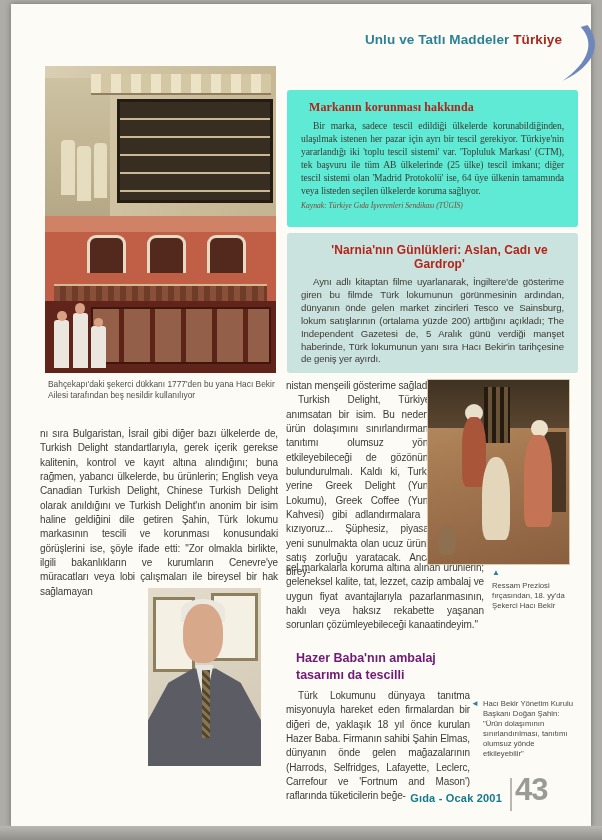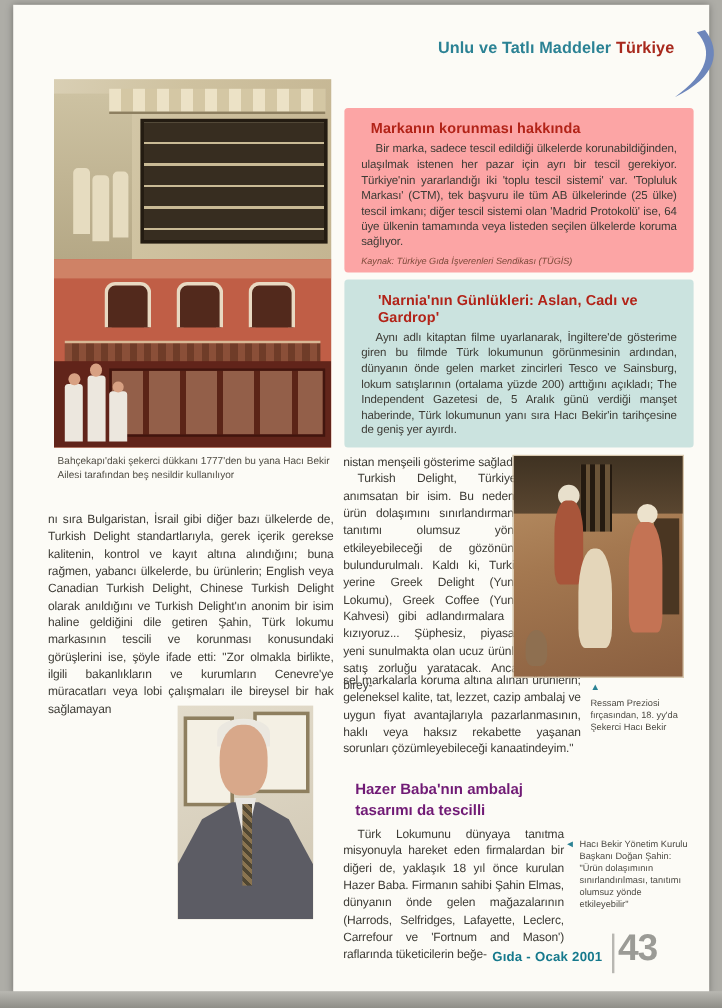--- a/index.html
+++ b/index.html
@@ -27,21 +27,21 @@
   .color-awning{position:absolute;left:4%;top:43%;width:92%;height:11%;background:repeating-linear-gradient(90deg,#8a4f38 0 6px,#6f3c28 6px 12px);border-top:2px solid #d8b894;}
   .color-shopfront{position:absolute;left:0;top:54%;width:100%;height:46%;background:#61241a;}
   .color-glass{position:absolute;left:20%;top:8%;width:76%;height:74%;background:repeating-linear-gradient(90deg,#9c6a52 0 26px,#5a2417 26px 31px);opacity:.85;border:2px solid #3c130c;}
   .color-person{position:absolute;bottom:3%;width:6.5%;height:31%;background:#ece7de;border-radius:3px 3px 0 0;}
   .color-person .head{position:absolute;left:18%;top:-18%;width:64%;height:20%;background:#d8a183;border-radius:50%;}
 
   .photo-caption{left:48px;top:379px;width:234px;font-size:8.4px;line-height:11px;color:#514e45;}
 
   
   .box{left:287px;width:291px;border-radius:3px;padding:10px 14px 8px 14px;box-sizing:border-box;}
-  .box-brand{top:90px;height:137px;background:#fca5a5;}
+  .box-brand{top:90px;height:137px;background:#5eead4;font-family:Liberation Serif, serif;}
   .box-narnia{top:233px;height:140px;background:#cbe3df;}
   .box-title{font-size:12px;font-weight:bold;color:#b22318;margin:0 0 5px 8px;letter-spacing:.1px;}
   .box-body{font-size:9.6px;line-height:12.9px;text-align:justify;color:#3d3b35;text-indent:12px;margin:0;letter-spacing:-0.1px;}
   .box-source{font-size:7.6px;font-style:italic;color:#7c4a3a;margin-top:4px;}
 
   
   .body-text{font-size:10px;line-height:14.35px;text-align:justify;color:#3d3b35;letter-spacing:-0.12px;}
   .body-text p{margin:0;}
   .body-text p.indent{text-indent:12px;}
   .blk-left-top{left:40px;top:427px;width:238px;height:162px;}
@@ -130,21 +130,21 @@
   </div>
   <div class="abs photo-caption">Bahçekapı'daki şekerci dükkanı 1777'den bu yana Hacı Bekir Ailesi tarafından beş nesildir kullanılıyor</div>
 
   <div class="abs box box-brand">
     <div class="box-title">Markanın korunması hakkında</div>
     <p class="box-body">Bir marka, sadece tescil edildiği ülkelerde korunabildiğinden, ulaşılmak istenen her pazar için ayrı bir tescil gerekiyor. Türkiye'nin yararlandığı iki 'toplu tescil sistemi' var. 'Topluluk Markası' (CTM), tek başvuru ile tüm AB ülkelerinde (25 ülke) tescil imkanı; diğer tescil sistemi olan 'Madrid Protokolü' ise, 64 üye ülkenin tamamında veya listeden seçilen ülkelerde koruma sağlıyor.</p>
     <div class="box-source">Kaynak: Türkiye Gıda İşverenleri Sendikası (TÜGİS)</div>
   </div>
 
   <div class="abs box box-narnia">
-    <div class="box-title" style="margin-left:14px;">'Narnia'nın Günlükleri: Aslan, Cadı ve Gardrop'</div>
+    <div class="box-title" style="margin-left:14px;text-align:center;">'Narnia'nın Günlükleri: Aslan, Cadı ve Gardrop'</div>
     <p class="box-body">Aynı adlı kitaptan filme uyarlanarak, İngiltere'de gösterime giren bu filmde Türk lokumunun görünmesinin ardından, dünyanın önde gelen market zincirleri Tesco ve Sainsburg, lokum satışlarının (ortalama yüzde 200) arttığını açıkladı; The Independent Gazetesi de, 5 Aralık günü verdiği manşet haberinde, Türk lokumunun yanı sıra Hacı Bekir'in tarihçesine de geniş yer ayırdı.</p>
   </div>
 
   <div class="abs body-text blk-left-top">
     <p>nı sıra Bulgaristan, İsrail gibi diğer bazı ülkelerde de, Turkish Delight standartlarıyla, gerek içerik gerekse kalitenin, kontrol ve kayıt altına alındığını; buna rağmen, yabancı ülkelerde, bu ürünlerin; English veya Canadian Turkish Delight, Chinese Turkish Delight olarak anıldığını ve Turkish Delight'ın anonim bir isim haline geldiğini dile getiren Şahin, Türk lokumu markasının tescili ve korunması konusundaki görüşlerini ise, şöyle ifade etti: "Zor olmakla birlikte, ilgili bakanlıkların ve kurumların Cenevre'ye müracatları veya lobi çalışmaları ile bireysel bir hak sağlamayan</p>
   </div>
 
   <div class="abs photo-man">
     <div class="cert" style="left:4%;top:5%;width:38%;height:42%;"></div>
     <div class="cert" style="left:56%;top:3%;width:41%;height:38%;"></div>

